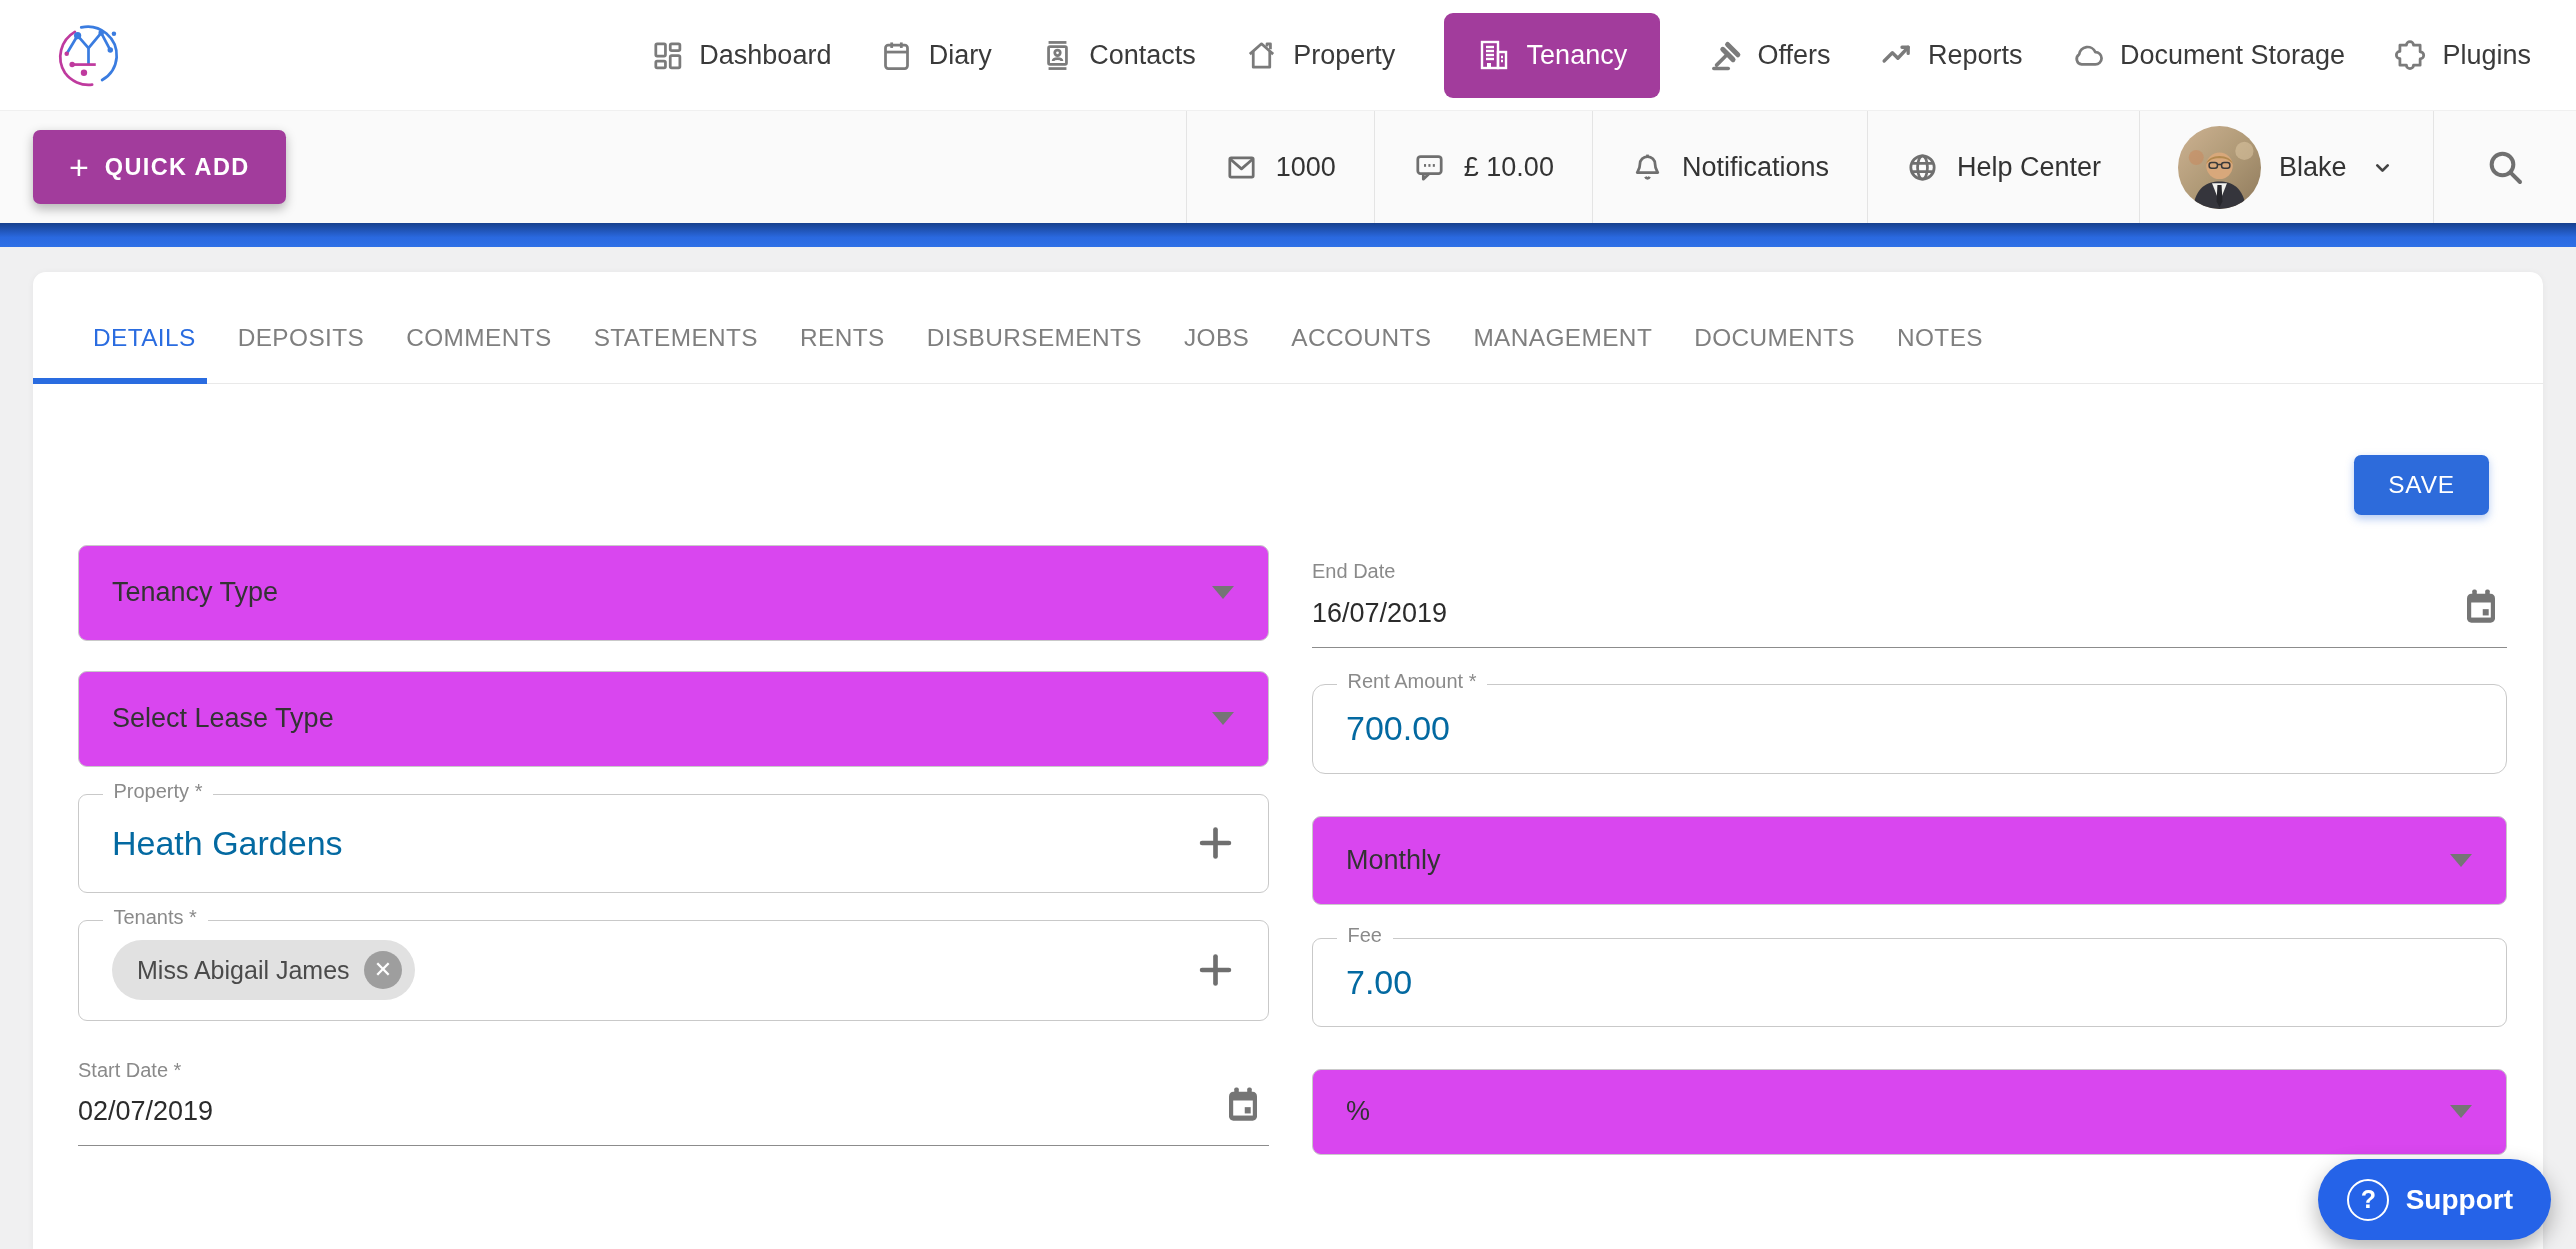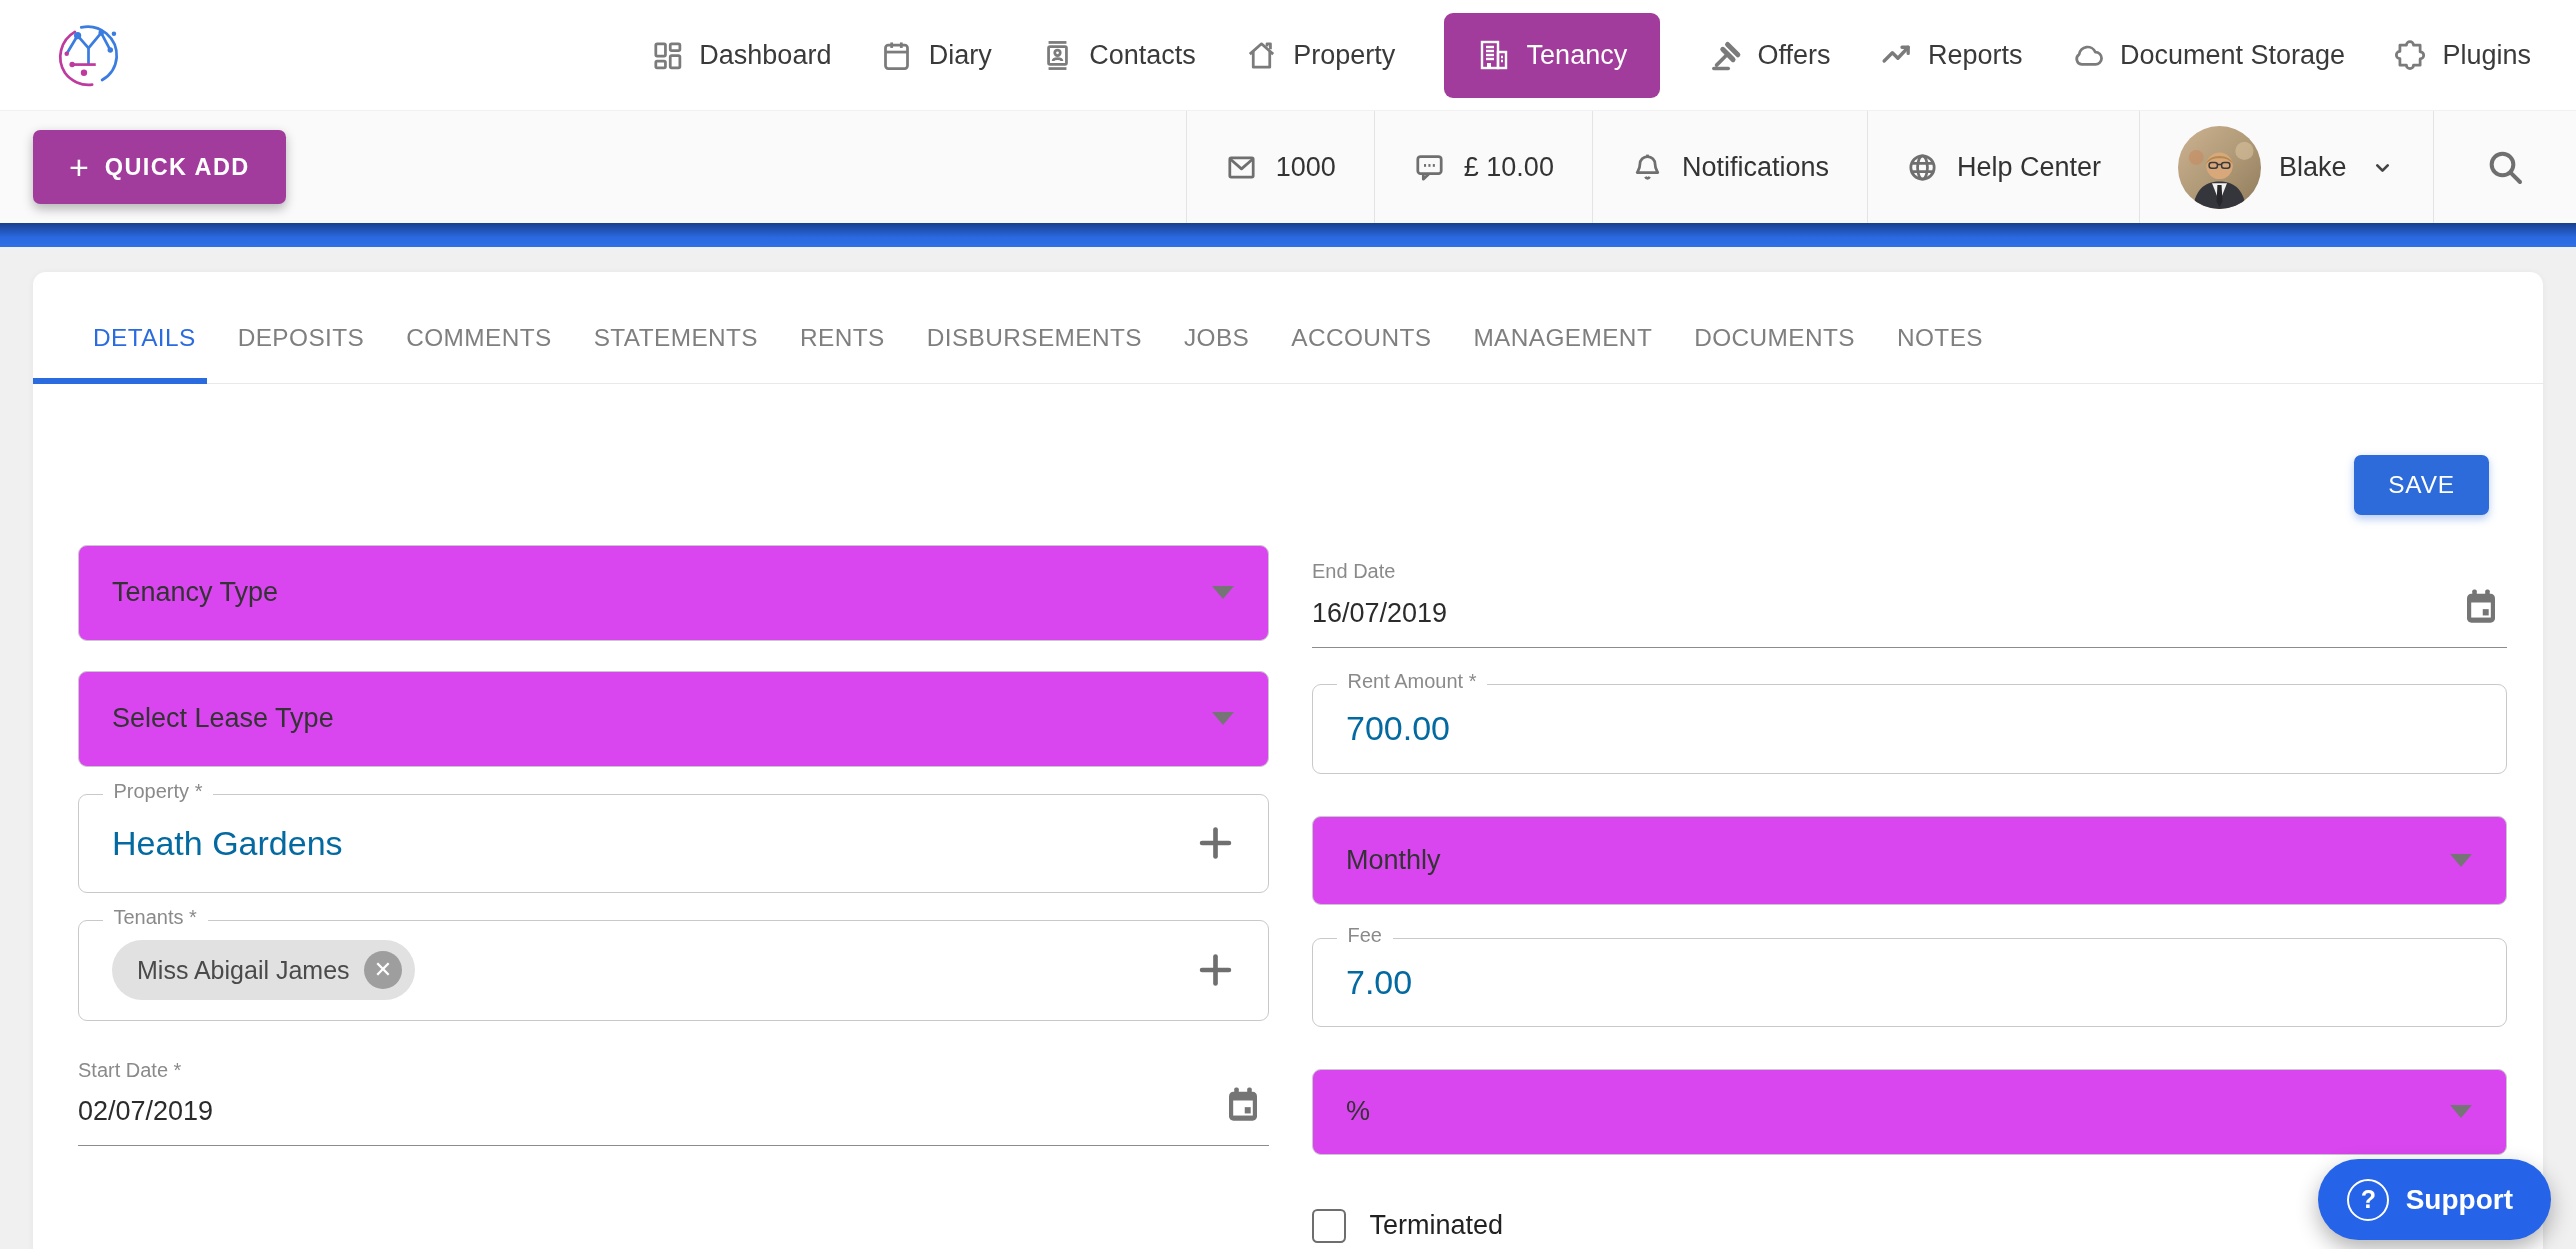--- a/index.html
+++ b/index.html
@@ -129,21 +129,21 @@
   }
   .check-row { display:flex; align-items:center; gap:23.5px; }
   .checkbox {
     width:34px; height:34px; border:2.7px solid #6e6e6e; border-radius:5.4px;
     background:#fff; cursor:pointer; flex:none;
   }
   .check-label { font-size:27px; color:#222; }
   
   .mb33{margin-bottom:30px;} .mb30{margin-bottom:27px;} .mb42{margin-bottom:38px;}
   .h110{height:99px;} .h112{height:101px;} .h100{height:90px;} .h98{height:89px;} .h95{height:86px;}
-  .mt50{margin-top:45px;} .mt40{margin-top:36px;} .mt47{margin-top:42px;} .mt37{margin-top:33px;} .mt60{margin-top:54px;}
+  .mt50{margin-top:45px;} .mt40{margin-top:36px;border-radius:13px;} .mt47{margin-top:42px;} .mt37{margin-top:33px;} .mt60{margin-top:54px;}
   
   .support-btn {
     position:absolute; right:25px; bottom:9px; height:81px;
     border-radius:41px; background:#2563e8; color:#fff; border:none; cursor:pointer;
     display:flex; align-items:center; gap:16.3px; padding:0 38px 0 29px;
     font-family:inherit; font-size:28px; font-weight:bold;
     box-shadow:0 9px 22px rgba(0,0,0,0.3);
   }
   .q-circle {
     width:42px; height:42px; border:2.7px solid #fff; border-radius:50%;
@@ -468,24 +468,20 @@
         <div class="framed h98 mt37">
           <span class="legend">Fee</span>
           <span class="fvalue">7.00</span>
         </div>
 
         <div class="select-box h95 mt47" style="height:86px;">
           <span>%</span>
           <span class="caret"></span>
         </div>
 
-        <div class="check-row mt60">
-          <div class="checkbox"></div>
-          <span class="check-label">Terminated</span>
-        </div>
 
       </div>
     </div>
   </div>
 </div>
 
 <button class="support-btn">
   <span class="q-circle">?</span>
   <span>Support</span>
 </button>

